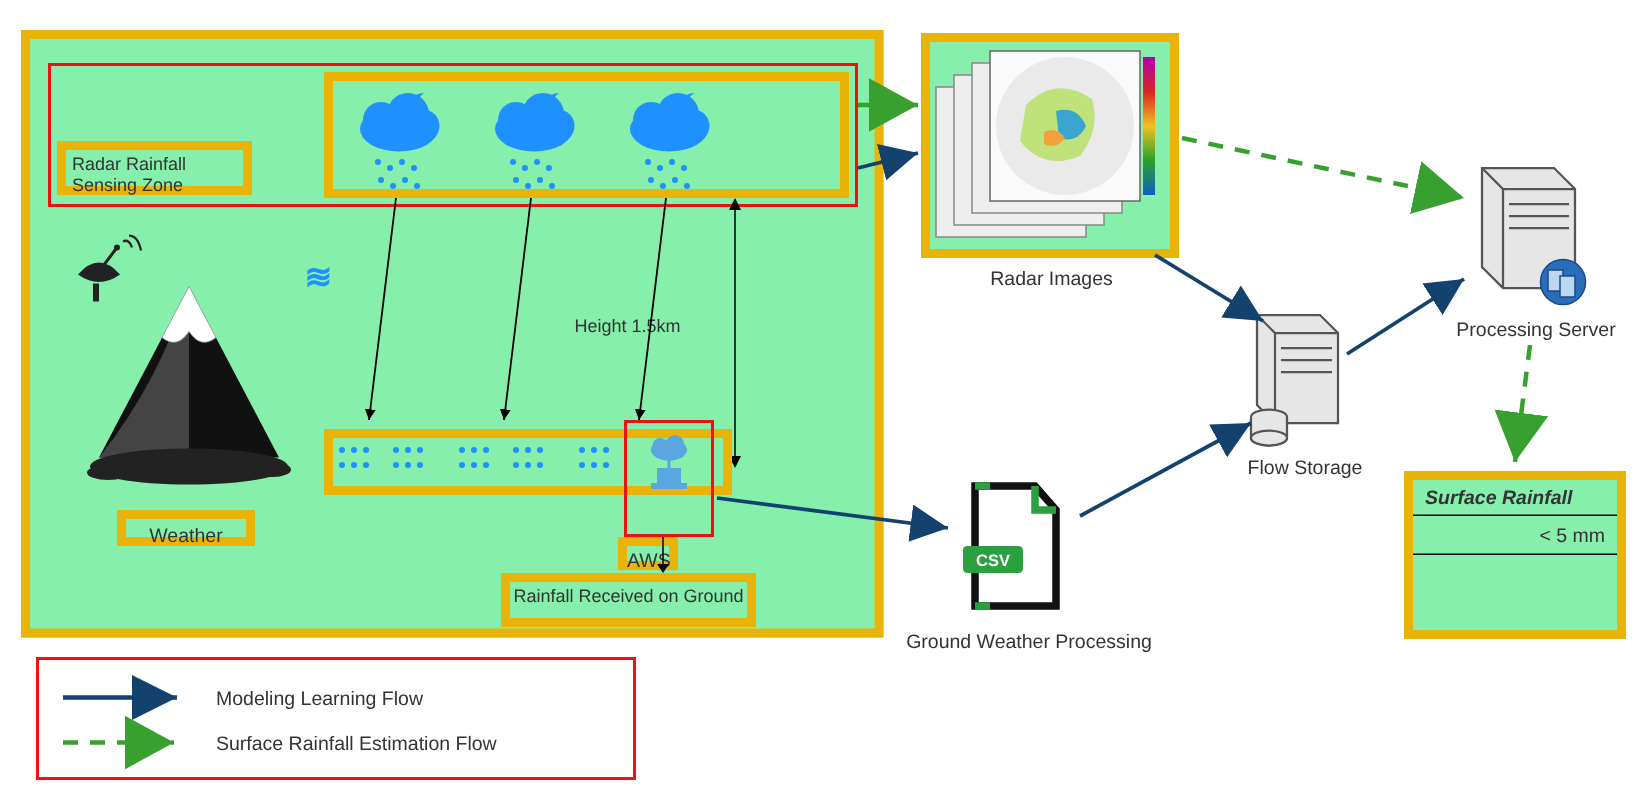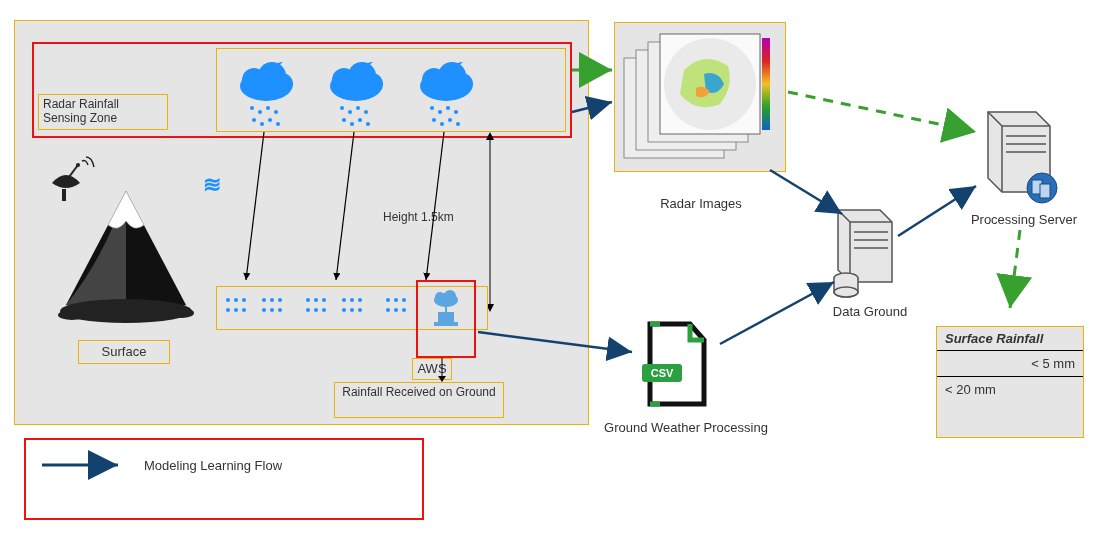--- a/index.html
+++ b/index.html
@@ -6,21 +6,21 @@
   body {
     margin: 0;
     width: 1096px;
     height: 538px;
     font-family: Arial, sans-serif;
     font-size: 13px;
     color: #333;
     background: #fff;
     position: relative;
   }
-  .box { border: 1px solid #eab308; background: #e5e5e5; position: absolute; }
+  .box { border: 6px solid #eab308; background: #86efac; position: absolute; }
   .redbox { border: 2px solid #e11; position: absolute; }
   .label { text-align: center; }
   .cloud { fill: #1e90ff; }
   .rain-dot { fill: #1e90ff; }
   .legend-line { display: inline-block; vertical-align: middle; }
   svg { overflow: visible; }
 </style>
 </head>
 <body>
 
@@ -182,21 +182,21 @@
 <svg style="position:absolute; left:426px; top:290px;" width="40" height="44" viewBox="0 0 40 44">
   <ellipse cx="20" cy="10" rx="12" ry="7" fill="#5aa7e0"></ellipse>
   <circle cx="14" cy="7" r="5" fill="#5aa7e0"></circle>
     <circle cx="24" cy="6" r="6" fill="#5aa7e0"></circle>
   <rect x="12" y="22" width="16" height="10" fill="#5aa7e0"></rect>
   <rect x="8" y="32" width="24" height="4" fill="#5aa7e0"></rect>
   <line x1="20" y1="16" x2="20" y2="22" stroke="#5aa7e0" stroke-width="2"></line>
 </svg>
 
 <div class="box label" style="left:78px; top:340px; width:92px; height:24px; line-height:22px;">
-  <span>Surface</span>
+  <span>Weather</span>
 </div>
 
 <div class="box label" style="left:412px; top:358px; width:40px; height:22px; line-height:20px;">
   <span>AWS</span>
 </div>
 
 <div class="box label" style="left:334px; top:382px; width:170px; height:36px; padding-top:2px; font-size:12px;">
   <span>Rainfall Received on Ground</span>
 </div>
 
@@ -222,21 +222,21 @@
   <defs>
       <linearGradient id="g1" x1="0" y1="0" x2="0" y2="1">
     <stop offset="0" stop-color="#b300b3"></stop>
         <stop offset="0.25" stop-color="#d22"></stop>
         <stop offset="0.5" stop-color="#f4c020"></stop>
         <stop offset="0.75" stop-color="#2aa02a"></stop>
         <stop offset="1" stop-color="#1060c0"></stop>
   </linearGradient>
     </defs>
 </svg>
-<div class="label" style="position:absolute; left:646px; top:196px; width:110px;">
+<div class="label" style="position:absolute; left:646px; top:178px; width:110px;">
   <span>Radar Images</span>
 </div>
 
 <svg style="position:absolute; left:636px; top:320px;" width="82" height="92" viewBox="0 0 82 92">
   <path d="M14 4 H54 L68 20 V84 H14 Z" fill="#fff" stroke="#111" stroke-width="5"></path>
   <path d="M54 4 V20 H68" fill="none" stroke="#2aa040" stroke-width="5"></path>
   <path d="M14 4 H24" stroke="#2aa040" stroke-width="5"></path>
   <path d="M14 84 H24" stroke="#2aa040" stroke-width="5"></path>
   <rect x="6" y="44" width="40" height="18" rx="3" fill="#2aa040"></rect>
   <text x="26" y="57" text-anchor="middle" fill="#fff" font-size="11" font-weight="bold" font-family="Arial">CSV</text>
@@ -254,21 +254,21 @@
     <line x1="24" y1="40" x2="58" y2="40"></line>
     <line x1="24" y1="48" x2="58" y2="48"></line>
   </g>
   <g stroke="#555" stroke-width="1.5" fill="#e6e6e6">
     <ellipse cx="16" cy="78" rx="12" ry="5"></ellipse>
     <path d="M4 78 V92 A12 5 0 0 0 28 92 V78" fill="#e6e6e6"></path>
     <ellipse cx="16" cy="92" rx="12" ry="5"></ellipse>
   </g>
 </svg>
 <div class="label" style="position:absolute; left:820px; top:304px; width:100px;">
-  <span>Data Ground</span>
+  <span>Flow Storage</span>
 </div>
 
 <svg style="position:absolute; left:980px; top:104px;" width="86" height="104" viewBox="0 0 86 104">
   <g stroke="#555" stroke-width="1.5" fill="#e6e6e6">
     <path d="M8 8 L56 8 L70 22 L70 88 L22 88 L8 74 Z"></path>
     <path d="M8 8 L22 22 L70 22" fill="none"></path>
     <path d="M22 22 L22 88" fill="none"></path>
     <line x1="26" y1="32" x2="66" y2="32"></line>
     <line x1="26" y1="40" x2="66" y2="40"></line>
     <line x1="26" y1="48" x2="66" y2="48"></line>
@@ -276,26 +276,25 @@
   <g>
     <circle cx="62" cy="84" r="15" fill="#2a6db8" stroke="#184b85" stroke-width="1"></circle>
     <rect x="52" y="76" width="10" height="14" fill="#bcd6ef" stroke="#184b85"></rect>
     <rect x="60" y="80" width="10" height="14" fill="#bcd6ef" stroke="#184b85"></rect>
   </g>
 </svg>
 <div class="label" style="position:absolute; left:964px; top:212px; width:120px;text-align:center;">
   <span>Processing Server</span>
 </div>
 
-<div class="box" style="left:936px; top:314px; width:148px; height:112px;margin-top:12px;">
+<div class="box" style="left:936px; top:314px; width:148px; height:112px;">
   <div style="border-bottom:1px solid #000; padding:4px 8px; font-style:italic; font-weight:bold;">
     <span>Surface Rainfall</span>
   </div>
   <div style="border-bottom:1px solid #000; padding:5px 8px;text-align:right;"><span>&lt; 5 mm</span></div>
-  <div style="padding:5px 8px;"><span>&lt; 20 mm</span></div>
 </div>
 
 <svg style="position:absolute; left:0; top:0;" width="1096" height="538">
   <defs>
     <marker id="abl" markerWidth="12" markerHeight="10" refX="10" refY="5" orient="auto">
         <path d="M0,0 L10,5 L0,10 Z" fill="#14426f"></path>
       </marker>
     <marker id="agr" markerWidth="14" markerHeight="12" refX="11" refY="6" orient="auto">
         <path d="M0,0 L11,6 L0,12 Z" fill="#37a02e"></path>
       </marker>
@@ -323,13 +322,24 @@
     <svg class="legend-line" width="90" height="16">
         <defs>
           <marker id="lb" markerWidth="12" markerHeight="10" refX="10" refY="5" orient="auto">
             <path d="M0,0 L10,5 L0,10 Z" fill="#14426f"></path>
           </marker>
         </defs>
       <line x1="2" y1="8" x2="78" y2="8" stroke="#14426f" stroke-width="3" marker-end="url(#lb)"></line>
     </svg>
     <span style="margin-left:14px;">Modeling Learning Flow</span>
   </div>
+  <div style="display:flex; align-items:center; height:30px;">
+    <svg class="legend-line" width="90" height="16">
+        <defs>
+          <marker id="lg" markerWidth="14" markerHeight="12" refX="11" refY="6" orient="auto">
+            <path d="M0,0 L11,6 L0,12 Z" fill="#37a02e"></path>
+          </marker>
+        </defs>
+      <line x1="2" y1="8" x2="76" y2="8" stroke="#37a02e" stroke-width="3" stroke-dasharray="10 8" marker-end="url(#lg)"></line>
+    </svg>
+    <span style="margin-left:14px;">Surface Rainfall Estimation Flow</span>
+  </div>
 </div>
 
 </body></html>

